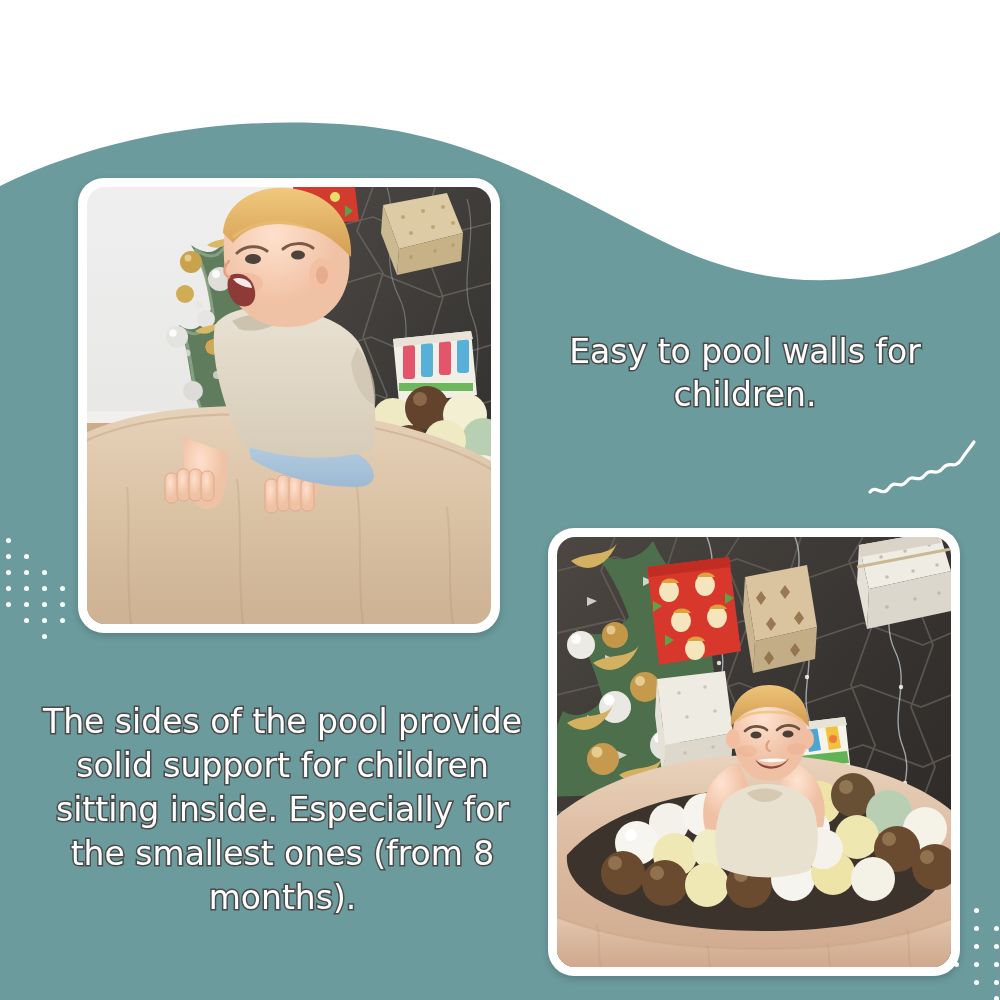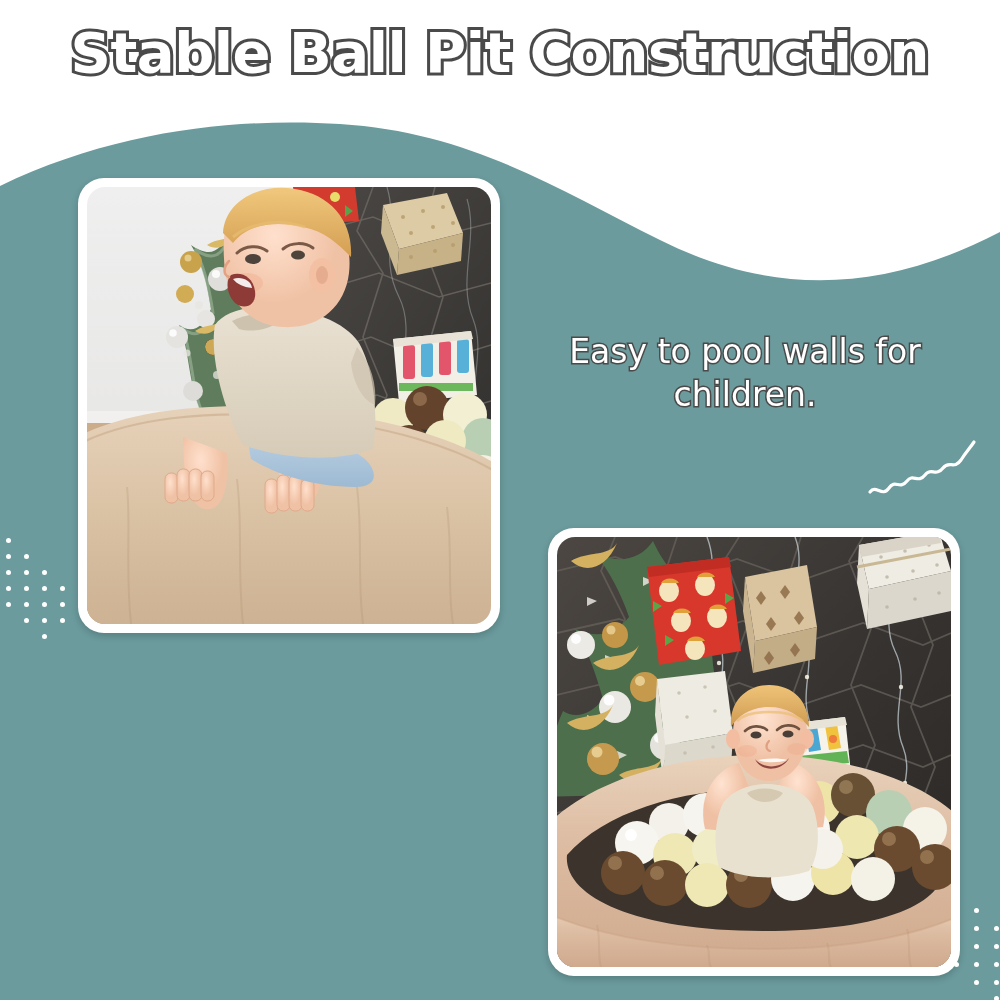--- a/index.html
+++ b/index.html
@@ -93,23 +93,20 @@
 <div id="stage">
 
   <svg id="wave-panel" viewBox="0 0 1000 1000" preserveAspectRatio="none">
     <path d="M0,186
              C 120,128 245,118 340,124
              C 470,132 560,190 660,240
              C 760,290 870,300 1000,232
              L1000,1000 L0,1000 Z" fill="#6b9b9d"></path>
   </svg>
 
-  <div class="heading-wrap">
-    <span class="heading">Stable Ball Pit Construction</span>
-  </div>
 
   <div class="card" id="card-left">
     <div class="photo">
       <svg viewBox="0 0 404 437" preserveAspectRatio="xMidYMid slice">
         <defs>
           <linearGradient id="wallL" x1="0" y1="0" x2="0" y2="1">
             <stop offset="0%" stop-color="#efefef"></stop>
               <stop offset="100%" stop-color="#e2e1df"></stop>
           </linearGradient>
           <linearGradient id="floorL" x1="0" y1="0" x2="1" y2="1">
@@ -606,20 +603,21 @@
           <path d="M150,408 C154,418 150,424 154,430"></path>
           <path d="M270,406 C274,416 270,424 274,430"></path>
           <path d="M350,392 C354,406 350,418 354,430"></path>
         </g>
       </svg>
     </div>
   </div>
 
   <div class="copy" id="copy-right">Easy to pool walls for children.</div>
 
+  <div class="copy" id="copy-left">The sides of the pool provide solid support for children sitting inside. Especially for the smallest ones (from 8 months).</div>
 
   <svg id="squiggle" viewBox="0 0 112 66">
     <path d="M4,60 C10,52 16,66 23,56 C29,47 34,58 41,49
              C47,41 52,52 59,43 C65,35 70,45 77,36
              C83,28 88,38 95,28 C100,20 104,16 108,10" fill="none" stroke="#ffffff" stroke-width="3.2" stroke-linecap="round"></path>
   </svg>
 
   <div class="dots" id="dots-left">
     <i style="left:8px;top:2px"></i>
     <i style="left:8px;top:18px"></i>

